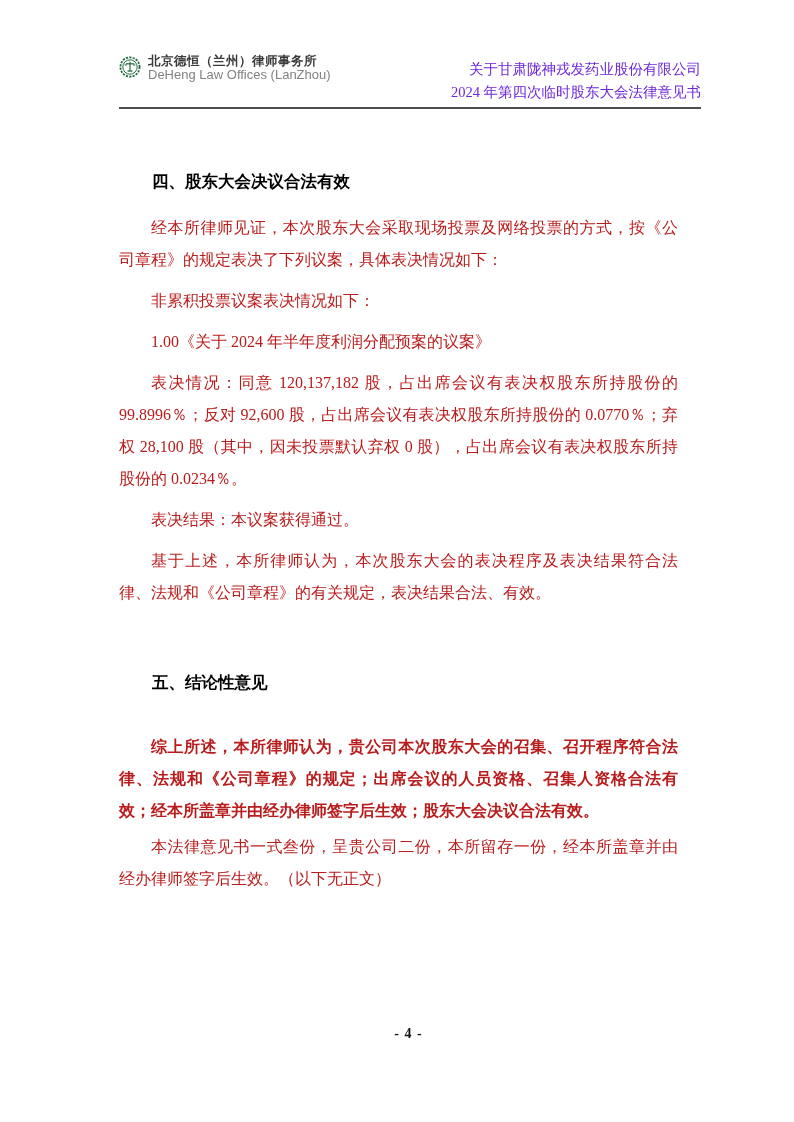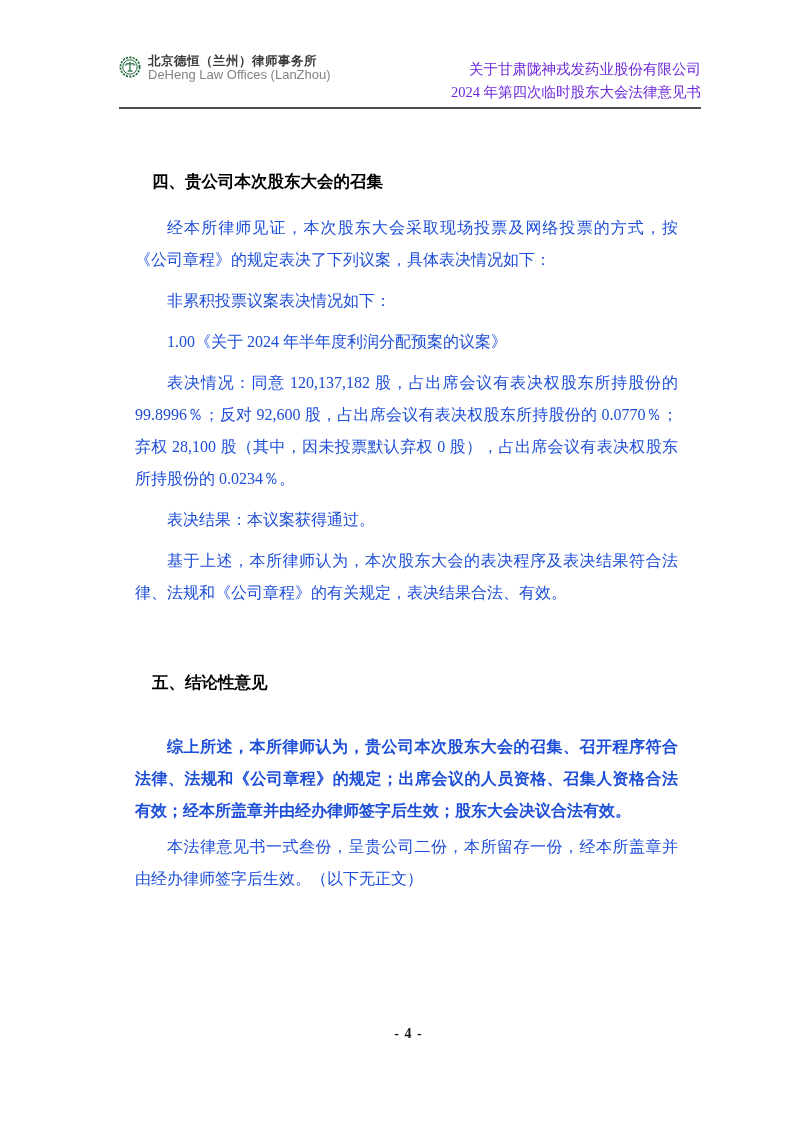--- a/index.html
+++ b/index.html
@@ -64,26 +64,26 @@
   .sec-heading {
     margin: 0 0 14px 0;
     font-size: 16.5px;
     font-weight: 700;
     line-height: 32px;
     text-indent: 2em;
     color: #000000;
   }
   .sec-heading.sec5 { margin-top: 58px; margin-bottom: 32px; }
   .para {
-    margin: 0 0 9px 16px;
+    margin: 0 0 9px 0;
     font-size: 16px;
     line-height: 32px;
     text-indent: 2em;
     text-align: justify;
-    color: #1d4ed8;
+    color: #b91c1c;
   }
   .para.bold { font-weight: 700; margin-bottom: 4px; }
   
   .footer {
     position: absolute;
     left: 0;
     right: 0;
     top: 1024px;
     text-align: center;
   }
@@ -119,21 +119,21 @@
     </div>
     <div class="doc-title">
       <div class="title-line">关于甘肃陇神戎发药业股份有限公司</div>
       <div class="title-line">2024 年第四次临时股东大会法律意见书</div>
     </div>
   </header>
 
   <div class="rule"></div>
 
   <main class="content">
-    <h2 class="sec-heading">四、贵公司本次股东大会的召集</h2>
+    <h2 class="sec-heading">四、股东大会决议合法有效</h2>
 
     <p class="para">经本所律师见证，本次股东大会采取现场投票及网络投票的方式，按《公司章程》的规定表决了下列议案，具体表决情况如下：</p>
     <p class="para">非累积投票议案表决情况如下：</p>
     <p class="para">1.00《关于 2024 年半年度利润分配预案的议案》</p>
     <p class="para">表决情况：同意 120,137,182 股，占出席会议有表决权股东所持股份的 99.8996％；反对 92,600 股，占出席会议有表决权股东所持股份的 0.0770％；弃权 28,100 股（其中，因未投票默认弃权 0 股），占出席会议有表决权股东所持股份的 0.0234％。</p>
     <p class="para">表决结果：本议案获得通过。</p>
     <p class="para">基于上述，本所律师认为，本次股东大会的表决程序及表决结果符合法律、法规和《公司章程》的有关规定，表决结果合法、有效。</p>
 
     <h2 class="sec-heading sec5">五、结论性意见</h2>
 

